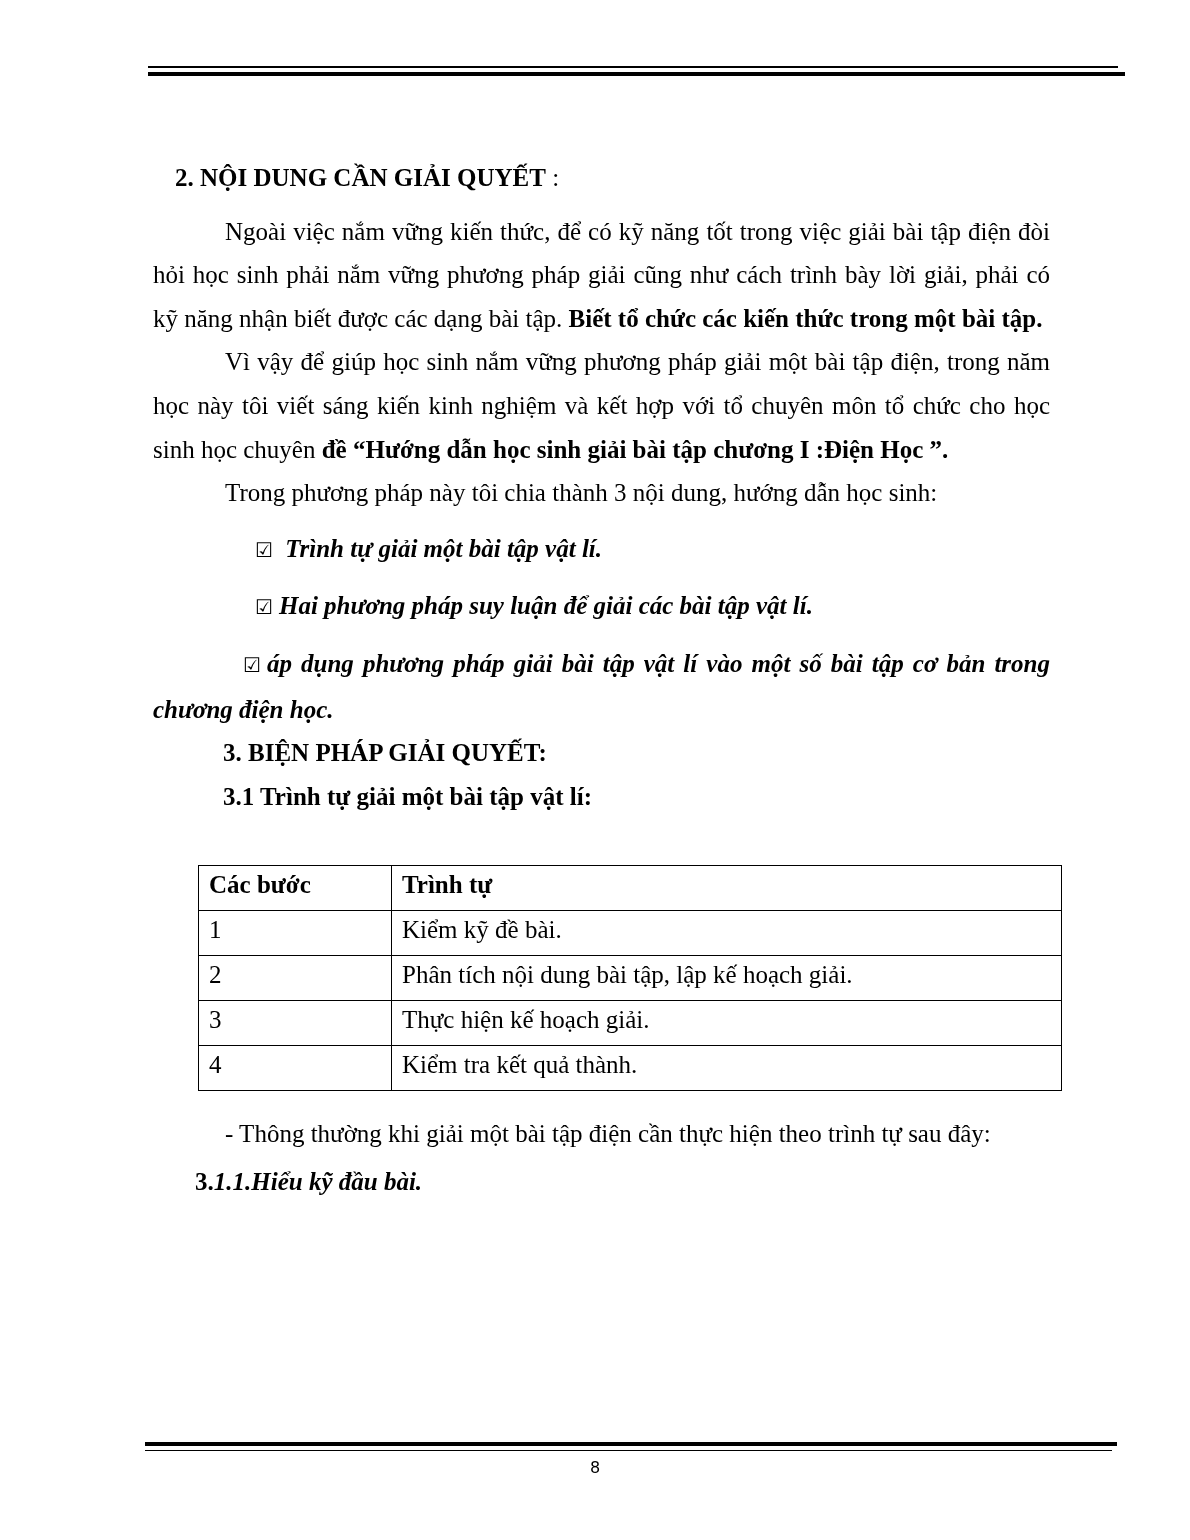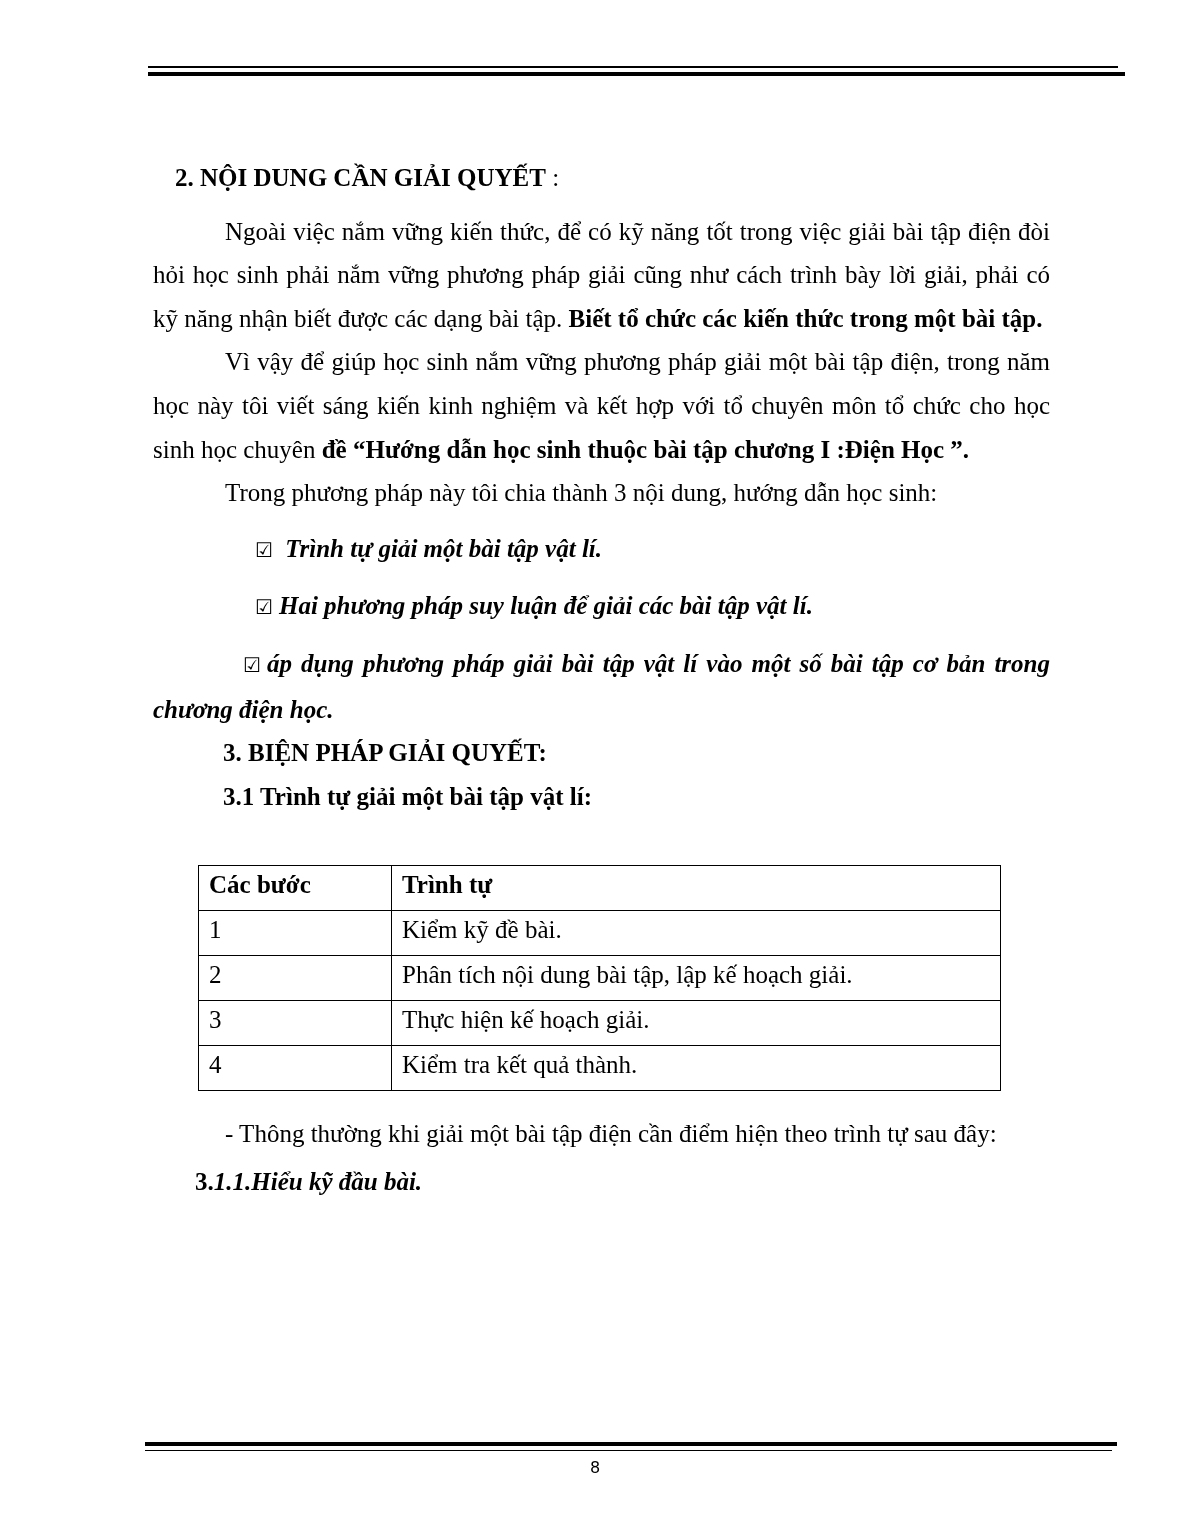--- a/index.html
+++ b/index.html
@@ -15,37 +15,37 @@
   .p { margin:0; text-align:justify; text-align-last:auto; }
   .indent { text-indent:72px; }
   .b { font-weight:bold;margin-top:12px; }
   .bi { font-weight:bold; font-style:italic; }
   .h2 { font-weight:bold; margin:10px; padding-left:12px; }
   .h3 { font-weight:bold; margin:0; padding-left:70px; }
   .check { padding-left:90px; font-weight:bold; font-style:italic; margin:12px; }
   .check .box { font-style:normal; font-weight:normal; font-family:"DejaVu Sans", sans-serif; font-size:20px; margin-right:6px; }
   .check3 { margin:0; text-indent:90px; font-weight:bold; font-style:italic; text-align:justify; }
   .check3 .box { font-style:normal; font-weight:normal; font-family:"DejaVu Sans", sans-serif; font-size:20px; margin-right:6px; }
-  table { position:absolute; left:198px; top:865px; width:803px; border-collapse:collapse; font-size:25px; }
+  table { position:absolute; left:198px; top:865px; width:864px; border-collapse:collapse; font-size:25px; }
   td, th { border:1px solid #000; height:44px; padding:0 10px; text-align:left; vertical-align:top; line-height:38px; }
   th { font-weight:bold; }
   td.c1, th.c1 { width:172px; }
   .lower { position:absolute; left:153px; top:1108px; width:897px; font-size:25px; line-height:44px; }
   .sub { margin:0; padding-left:42px; }
 </style>
 </head>
 <body>
 
 <div class="hdr-thin"></div>
 <div class="hdr-thick"></div>
 
 <div class="content">
   <p class="h2"><span>2</span><span>. NỘI DUNG CẦN GIẢI QUYẾT</span><span style="font-weight:normal"> :</span></p>
   <p class="p indent"><span>Ngoài việc nắm vững kiến thức, để có kỹ năng tốt trong việc giải bài tập điện đòi hỏi học sinh phải nắm vững phương pháp giải cũng như cách trình bày lời giải, phải có kỹ năng nhận biết được các dạng bài tập. </span><span class="b">Biết tổ chức các kiến thức trong một bài tập.</span></p>
-  <p class="p indent"><span>Vì vậy để giúp học sinh nắm vững phương pháp giải một bài tập điện, trong năm học này tôi viết sáng kiến kinh nghiệm và kết hợp với tổ chuyên môn tổ chức cho học sinh học chuyên </span><span class="b">đề “Hướng dẫn học sinh thuộc bài tập chương I :Điện Học ”.</span></p>
+  <p class="p indent"><span>Vì vậy để giúp học sinh nắm vững phương pháp giải một bài tập điện, trong năm học này tôi viết sáng kiến kinh nghiệm và kết hợp với tổ chuyên môn tổ chức cho học sinh học chuyên </span><span class="b">đề “Hướng dẫn học sinh giải bài tập chương I :Điện Học ”.</span></p>
   <p class="p indent">Trong phương pháp này tôi chia thành 3 nội dung, hướng dẫn học sinh:</p>
   <p class="check"><span class="box">☑</span> <span>Trình tự giải một bài tập vật lí.</span></p>
   <p class="check"><span class="box">☑</span><span>Hai phương pháp suy luận để giải các bài tập vật lí.</span></p>
   <p class="check3"><span class="box">☑</span><span>áp dụng phương pháp giải bài tập vật lí vào một số bài tập cơ bản trong chương điện học.</span></p>
   <p class="h3">3. BIỆN PHÁP GIẢI QUYẾT:</p>
   <p class="h3">3.1 Trình tự giải một bài tập vật lí:</p>
 </div>
 
 <table>
   <tbody>
@@ -66,19 +66,19 @@
     <td>Thực hiện kế hoạch giải.</td>
   </tr>
   <tr>
     <td class="c1">4</td>
     <td>Kiểm tra kết quả thành.</td>
   </tr>
 </tbody>
   </table>
 
 <div class="lower">
-  <p class="p indent" style="margin-top:4px;">- Thông thường khi giải một bài tập điện cần điểm hiện theo trình tự sau đây:</p>
+  <p class="p indent" style="margin-top:4px;">- Thông thường khi giải một bài tập điện cần thực hiện theo trình tự sau đây:</p>
   <p class="sub" style="margin-top:4px;"><span class="b">3.</span><span class="bi">1.1.Hiểu kỹ đầu bài.</span></p>
 </div>
 
 <div class="ftr-thick"></div>
 <div class="ftr-thin"></div>
 <div class="pageno">8</div>
 
 </body></html>

